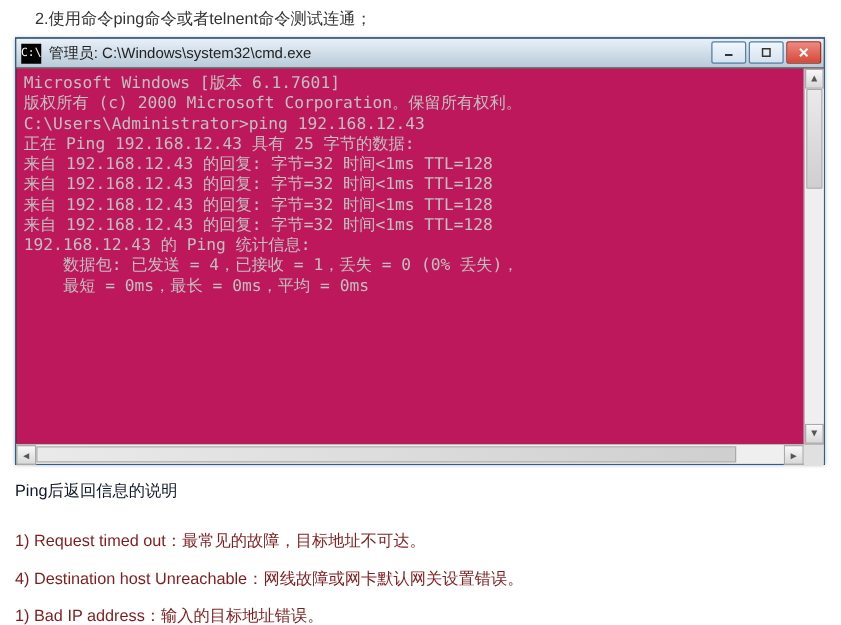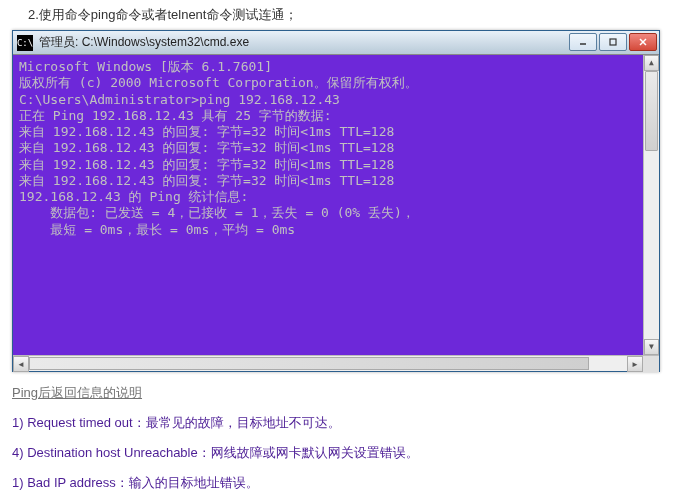--- a/index.html
+++ b/index.html
@@ -65,21 +65,21 @@
       font-size: 10px;
       background: linear-gradient(to bottom, #f0f6fc, #d5e3f0);
     }
     .win-btn.close {
       background: linear-gradient(to bottom, #f08880, #d44a3a);
       color: #fff;
       border-color: #a03020;
     }
     .cmd-body {
       position: relative;
-      background: #6d28d9;
+      background: #be185d;
       color: #c0c0c0;
       font-family: "NSimSun", "SimSun", "Consolas", monospace;
       font-size: 13px;
       line-height: 1.25;
       padding: 4px 6px 8px 6px;
       min-height: 300px;
     }
     .cmd-body .line { white-space: pre; }
     .scrollbar-v {
       position: absolute;
@@ -132,28 +132,27 @@
       height: 2px;
       background: #c0c0c0;
       vertical-align: baseline;
       margin-bottom: -1px;
     }
     .notes {
       padding: 12px 12px 8px 12px;
     }
     .notes-title {
       font-size: 13px;
+      margin-bottom: 22px;
+      color: #0f172a;
+    }
+    .note-item {
+      font-size: 13px;
       margin-bottom: 12px;
-      color: #737373;
-      text-decoration: underline;
-    }
-    .note-item {
-      font-size: 13px;
-      margin-bottom: 12px;
-      color: #4c1d95;
+      color: #7f1d1d;
     }
   </style>
 </head>
 <body>
 
 <div class="instruction">2.使用命令ping命令或者telnent命令测试连通；</div>
 
 <div class="cmd-window">
   <div class="titlebar">
     <span class="titlebar-icon">C:\</span>

